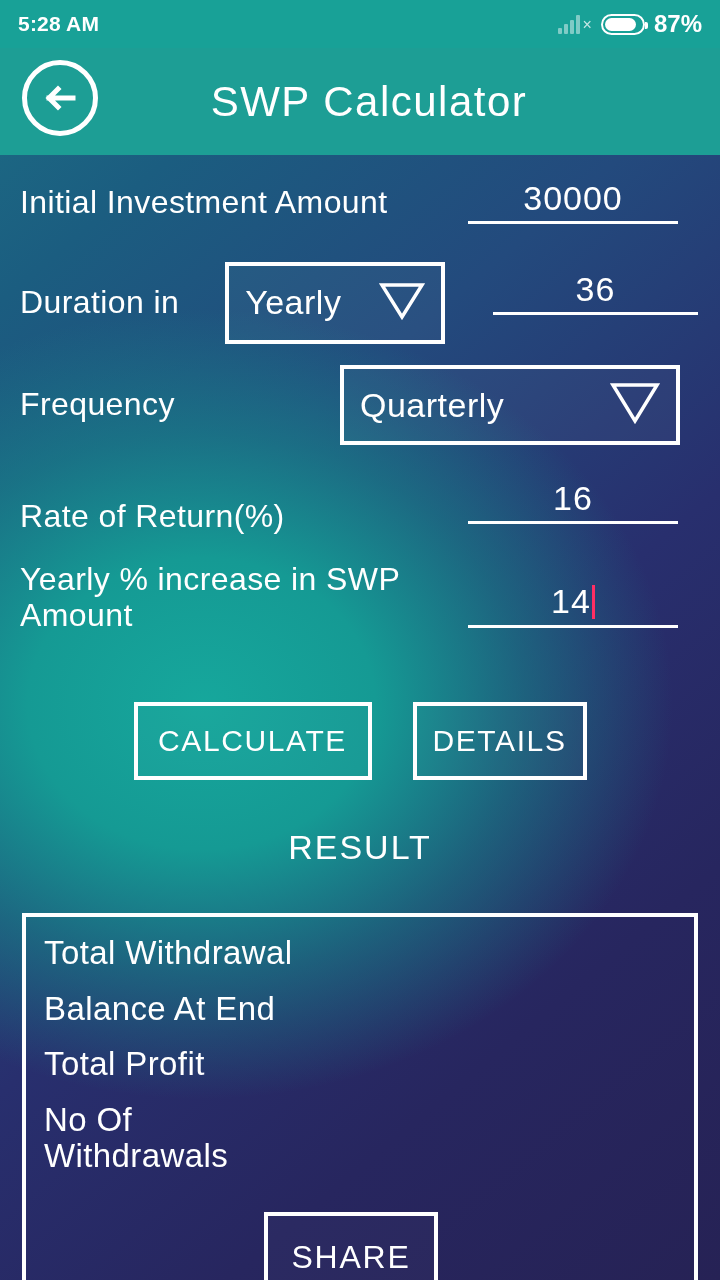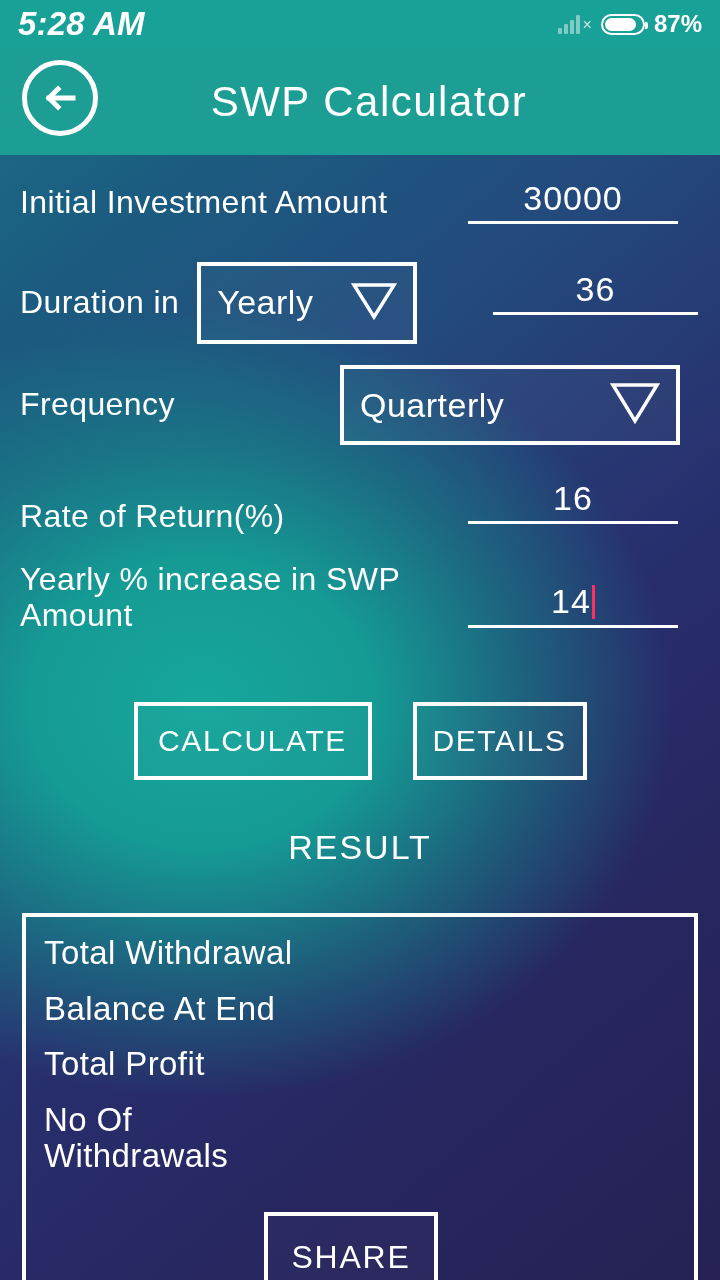--- a/index.html
+++ b/index.html
@@ -27,25 +27,24 @@
     width: 720px; height: 48px;
     background: #18a197;
     display: flex;
     align-items: center;
     justify-content: space-between;
     padding: 0 18px;
     box-sizing: border-box;
     z-index: 5;
   }
   .status-time {
-    font-size: 33px;
+    font-size: 21px;
     font-weight: bold;
     letter-spacing: 0.2px;
     color: #ffffff;
-    font-style: italic;
   }
   .status-right {
     display: flex;
     align-items: center;
     gap: 9px;
   }
   .signal-wrap { display: flex; align-items: flex-end; gap: 3px; }
   .bars { display: flex; align-items: flex-end; gap: 2px; height: 20px; }
   .bars i {
     display: block;
@@ -170,21 +169,21 @@
     vertical-align: -6px;
     margin-left: 1px;
   }
 
   
   #row-initial { height: 95px; }
   #row-initial .label { flex: 1; }
   #row-initial .field { margin-right: 22px; }
 
   
-  #row-duration { height: 105px; }
+  #row-duration { height: 105px; gap: 28px; }
   #row-duration .label { margin-right: 18px; }
   #row-duration .field { position: absolute; right: 22px; top: 22px; width: 205px; }
 
   
   .dropdown {
     border: 4px solid #ffffff;
     box-sizing: border-box;
     display: flex;
     align-items: center;
     justify-content: space-between;

